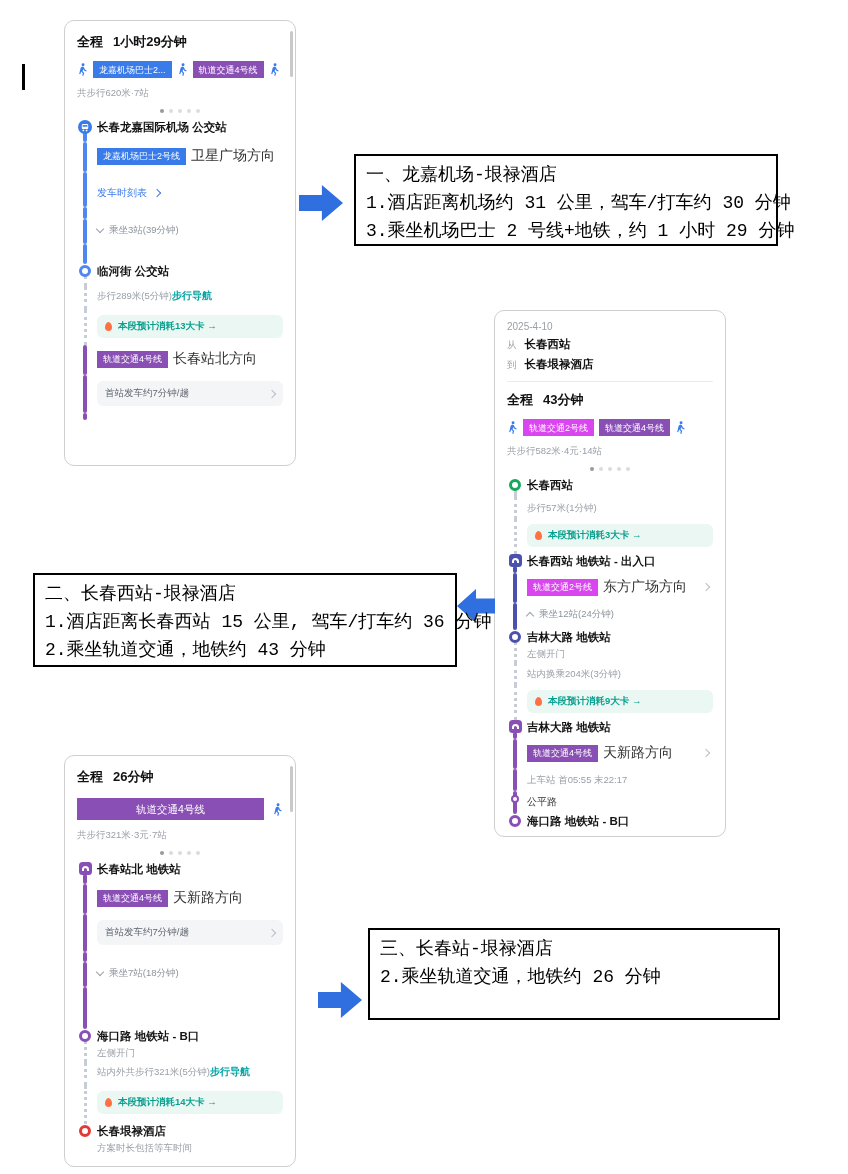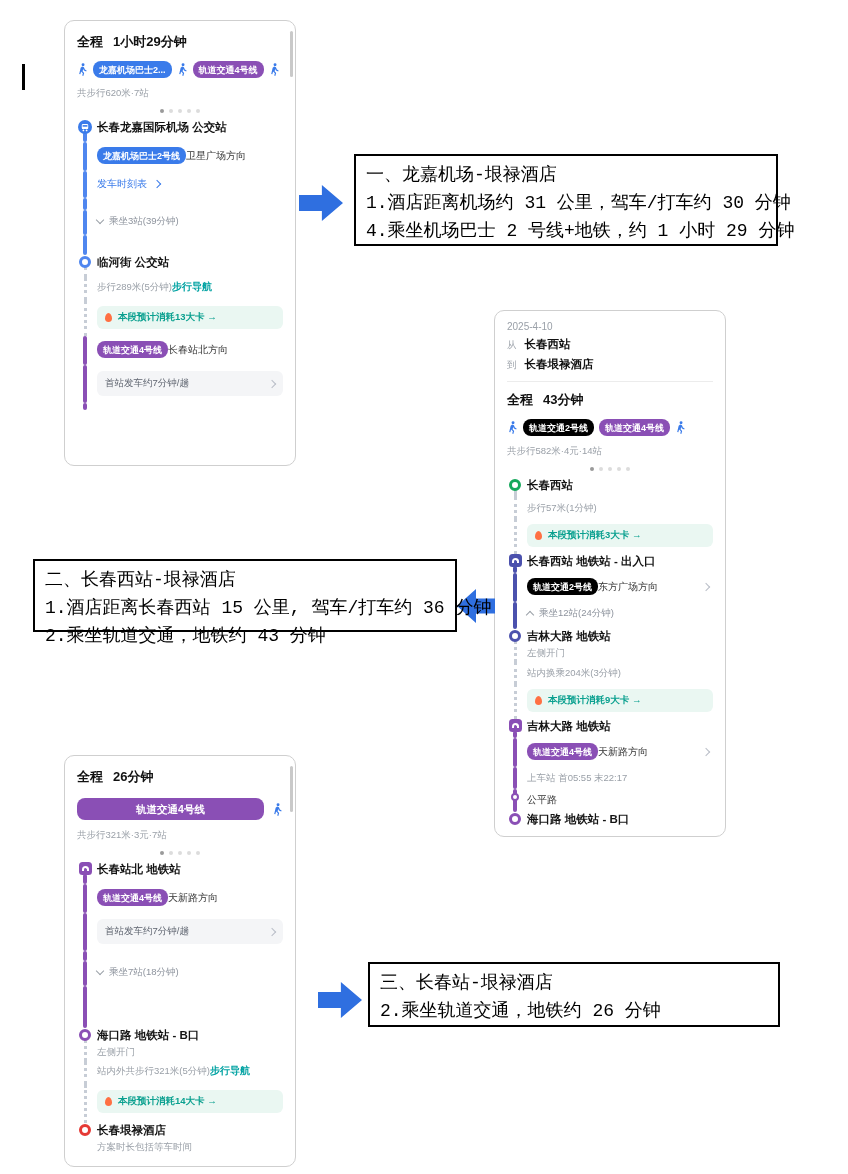--- a/index.html
+++ b/index.html
@@ -8,24 +8,24 @@
   .canvas{position:relative;width:848px;height:1174px;background:#fff;overflow:hidden}
 
   .cursor{position:absolute;left:22px;top:64px;width:3px;height:26px;background:#000}
 
   
   .phone{position:absolute;background:#fff;border:1px solid #cfcfcf;border-radius:10px;padding:12px 12px 6px;overflow:hidden}
   .sb{position:absolute;right:2px;top:10px;width:3px;height:46px;border-radius:2px;background:#c9c9c9}
   .ph-header{font-size:13px;font-weight:700;color:#111;display:flex;gap:10px;align-items:baseline}
   .tags{display:flex;align-items:center;gap:5px;margin-top:10px}
   .walk{width:11px;height:13px;flex:0 0 auto;color:#3a7bea}
-  .tag{color:#fff;font-size:9px;line-height:12px;padding:2.5px 6px;border-radius:8px;white-space:nowrap;font-weight:700}
+  .tag{color:#fff;font-size:9px;line-height:12px;padding:2.5px 6px;border-radius:0;white-space:nowrap;font-weight:400}
   .t-blue{background:#3a7bea}
   .t-purple{background:#8a4fb5}
-  .t-navy{background:#000000}
+  .t-navy{background:#d946ef}
   .big{flex:1;text-align:center;font-size:10.5px;padding:5px 0}
   .bigrow{display:flex;align-items:center;gap:8px;margin-top:12px}
   .summary{color:#9aa0a8;font-size:9.5px;margin-top:9px}
   .dots{display:flex;gap:5px;justify-content:center;margin:9px 0 7px}
   .dots i{width:4px;height:4px;border-radius:50%;background:#dcdcdc}
   .dots i:first-child{background:#9a9a9a}
 
   .date{color:#9aa0a8;font-size:10px}
   .fromto{display:flex;gap:8px;align-items:baseline;margin-top:5px}
   .ft-label{color:#9aa0a8;font-size:9.5px}
@@ -53,26 +53,26 @@
   .mk-o.purple{border-color:#8a4fb5}
   .mk-o.navy{border-color:#4b51ad}
   .mk-o.green{border-color:#16a85c}
   .mk-o.red{border-color:#e53935}
   .mk-mini{left:4px;top:4px;width:8px;height:8px;border-radius:50%;background:#fff;border:2px solid #8a4fb5}
 
   .tc{flex:1;min-width:0;padding-bottom:7px}
   .station{font-size:11.5px;font-weight:700;color:#141414;line-height:15px}
   .sub{font-size:9.5px;color:#9aa0a8;margin-top:3px}
   .midstation{font-size:10px;color:#333;line-height:14px}
-  .badgerow{display:flex;align-items:center;margin-top:5px}
-  .dir{font-size:10px;color:#333}
+  .badgerow{display:flex;align-items:center;gap:5px;margin-top:5px}
+  .dir{font-size:14px;color:#333}
   .chev{width:6px;height:6px;border-right:1.5px solid #b9bec7;border-top:1.5px solid #b9bec7;transform:rotate(45deg);flex:0 0 auto}
   .chev.blue{border-color:#3a7bea}
   .chev.end{margin-left:auto;margin-right:4px}
-  .link{color:#3a7bea;font-size:10px;margin-top:6px;display:inline-flex;align-items:center;gap:7px;cursor:pointer}
+  .link{color:#3a7bea;font-size:10px;margin-top:14px;display:inline-flex;align-items:center;gap:7px;cursor:pointer}
   .freq{background:#f4f5f7;border-radius:6px;padding:6px 8px;margin-top:6px;display:flex;justify-content:space-between;align-items:center;font-size:9.5px;color:#5f6570;cursor:pointer}
   .ride{display:flex;align-items:center;gap:6px;color:#8d939d;font-size:9.5px;margin-top:5px;cursor:pointer}
   .caret{width:6px;height:6px;border-right:1.5px solid #9aa0a8;border-bottom:1.5px solid #9aa0a8;transform:rotate(45deg);margin-top:-3px}
   .walkrow{display:flex;align-items:center;margin-top:3px}
   .graytext{font-size:9.5px;color:#9aa0a8}
   .navbtn{color:#00a2a2;font-size:10px;font-weight:700;cursor:pointer}
   .cal{background:#eaf7f2;border-radius:6px;padding:5px 8px;display:flex;align-items:center;gap:6px;margin-top:5px;font-size:9.5px;color:#0aa08f;font-weight:600;cursor:pointer}
   .flame{width:7px;height:9px;background:#ff7043;border-radius:50% 50% 50% 50%/62% 62% 38% 38%;flex:0 0 auto}
 
   
@@ -236,21 +236,21 @@
       </div>
 
     </div>
   </section>
 
   <div class="arrow arrow-right" style="left:299px;top:183px"></div>
 
   <div class="note" style="left:354px;top:154px;width:424px;height:92px">
     <span class="nline">一、龙嘉机场-垠禄酒店</span>
     <span class="nline">1.酒店距离机场约 31 公里，驾车/打车约 30 分钟</span>
-    <span class="nline">4.乘坐机场巴士 2 号线+地铁，约 1 小时 29 分钟</span>
+    <span class="nline">3.乘坐机场巴士 2 号线+地铁，约 1 小时 29 分钟</span>
   </div>
 
   <section class="phone" style="left:494px;top:310px;width:232px;height:527px;padding-top:10px">
     <div class="date">2025-4-10</div>
     <div class="fromto">
       <span class="ft-label">从</span>
       <span class="ft-value">长春西站</span>
     </div>
     <div class="fromto">
       <span class="ft-label">到</span>
@@ -409,21 +409,21 @@
         <div class="tc" style="padding-bottom:2px">
             <div class="station">海口路 地铁站 - B口</div>
           </div>
       </div>
 
     </div>
   </section>
 
   <div class="arrow arrow-left" style="left:457px;top:587px"></div>
 
-  <div class="note" style="left:33px;top:559px;width:424px;height:73px">
+  <div class="note" style="left:33px;top:573px;width:424px;height:94px">
     <span class="nline">二、长春西站-垠禄酒店</span>
     <span class="nline">1.酒店距离长春西站 15 公里, 驾车/打车约 36 分钟</span>
     <span class="nline">2.乘坐轨道交通，地铁约 43 分钟</span>
   </div>
 
   <section class="phone" style="left:64px;top:755px;width:232px;height:412px">
     <span class="sb"></span>
     <div class="ph-header">
       <span>全程</span>
       <span>26分钟</span>
@@ -534,18 +534,18 @@
         <div class="tc">
             <div class="station">长春垠禄酒店</div>
             <div class="sub">方案时长包括等车时间</div>
           </div>
       </div>
     </div>
   </section>
 
   <div class="arrow arrow-right" style="left:318px;top:980px"></div>
 
-  <div class="note" style="left:368px;top:962px;width:412px;height:65px">
+  <div class="note" style="left:368px;top:928px;width:412px;height:92px">
     <span class="nline">三、长春站-垠禄酒店</span>
     <span class="nline">2.乘坐轨道交通，地铁约 26 分钟</span>
   </div>
 
 </div>
 
 </body></html>

